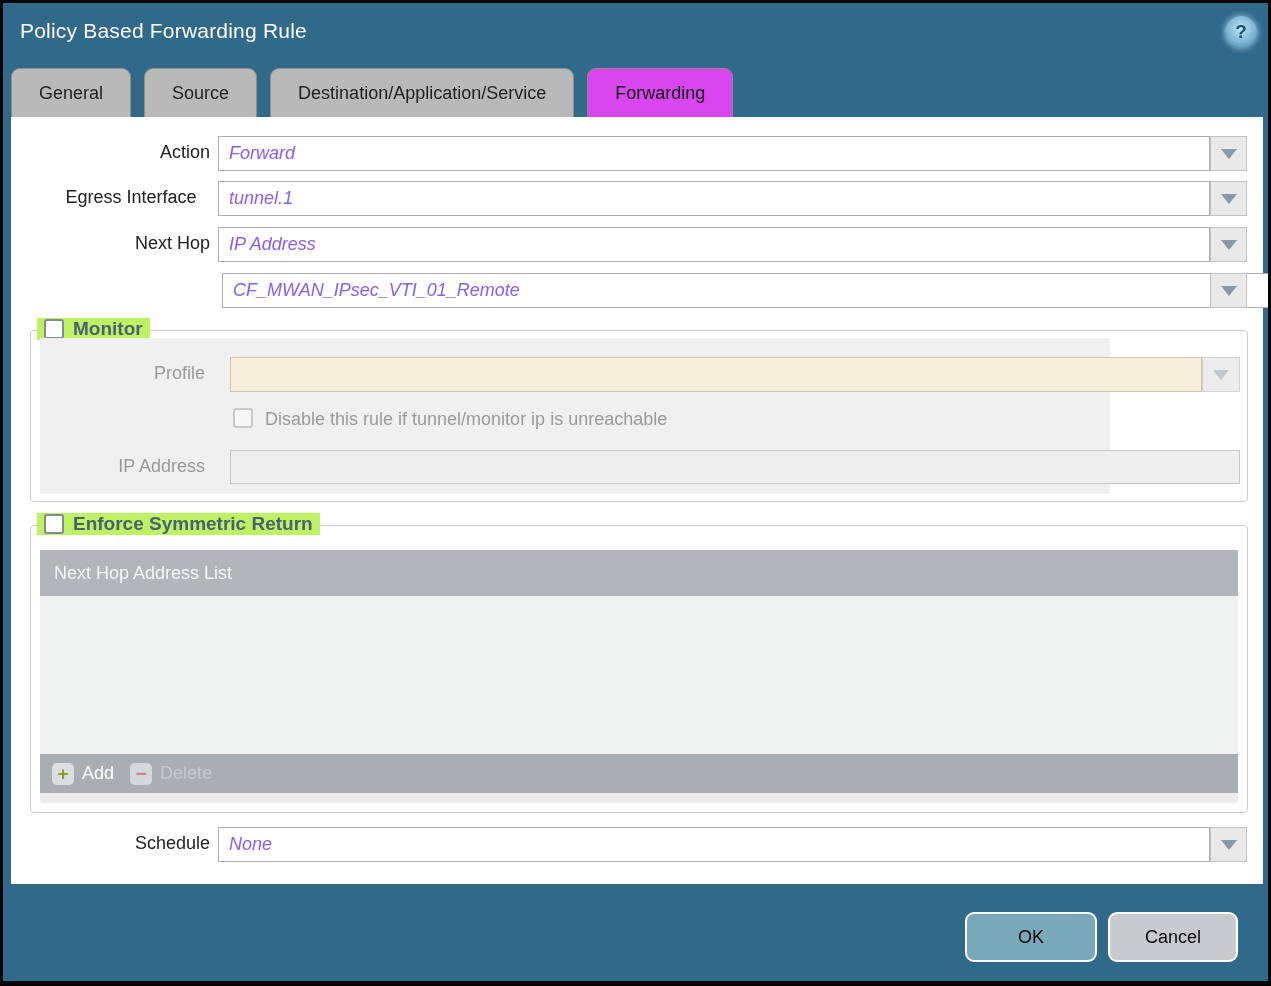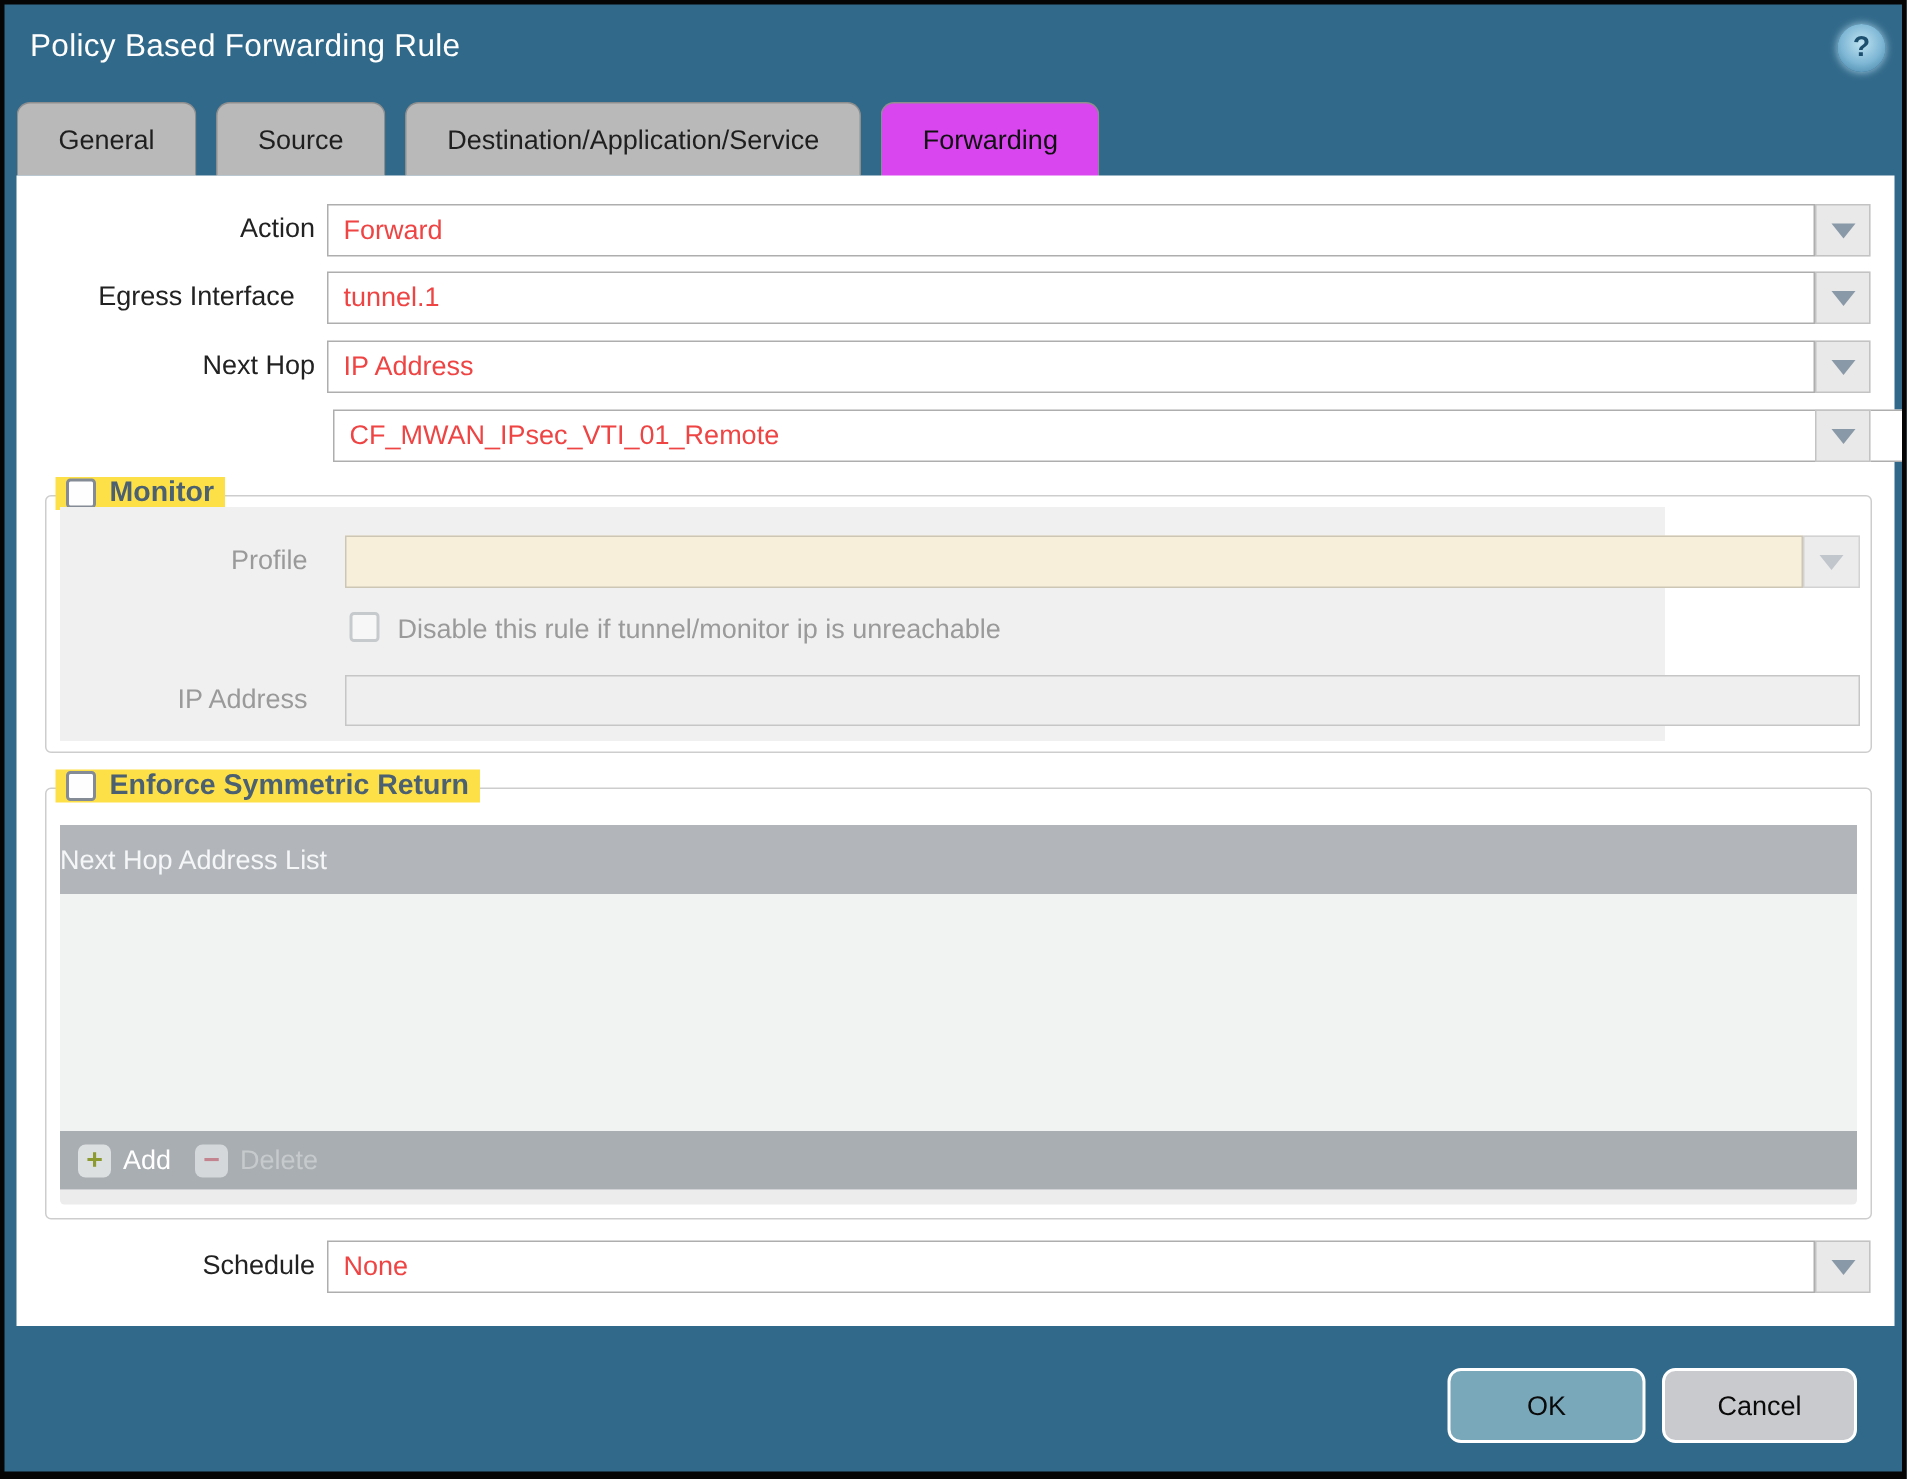--- a/index.html
+++ b/index.html
@@ -30,49 +30,49 @@
     border-radius:9px 9px 0 0; color:#1f1f1f; font-size:18px; cursor:pointer; white-space:nowrap;
   }
   .tab.active { background:#d946ef; height:50px; color:#111; }
 
   
   .content { position:absolute; left:8px; top:114px; width:1252px; height:767px; background:#fff; }
 
   .row-label { position:absolute; left:0; width:199px; text-align:right; font-size:18px; color:#222;padding-left:41px; }
   .field {
     position:absolute; height:35px; background:#fff; border:1px solid #aeaeae;
-    font-size:18px; color:#ef4444; line-height:33px; padding-left:10px; white-space:nowrap; overflow:hidden;
+    font-size:18px; color:#8b5cf6; line-height:33px; padding-left:10px; white-space:nowrap; overflow:hidden;font-style:italic;
   }
   .dd-btn {
     position:absolute; width:37px; height:35px; background:#e9e9e9; border:1px solid #c3c3c3;
     display:flex; align-items:center; justify-content:center; cursor:pointer;
   }
   .dd-btn .tri { width:0; height:0; border-left:8px solid transparent; border-right:8px solid transparent; border-top:10px solid #8a99a7; }
   .dd-btn.disabled .tri { border-top-color:#c0c6cb; }
   .dd-btn.disabled { cursor:default; background:#ececec; border-color:#d2d2d2; }
 
   
   .groupbox { position:absolute; border:1px solid #cdcdcd; border-radius:4px; }
   .legend {
-    position:absolute; top:-13px; left:6px; background:#fde047; padding:0 7px;
+    position:absolute; top:-13px; left:6px; background:#bef264; padding:0 7px;
     display:flex; align-items:center; gap:9px;
   }
   .legend .cb { width:20px; height:20px; border:2px solid #848b95; border-radius:3px; background:#fefefe; cursor:pointer; }
   .legend .cap { font-size:19px; font-weight:bold; color:#4b6172; }
 
   .panel { position:absolute; background:#f0f0f0; }
   .p-label { position:absolute; left:0; width:165px; text-align:right; font-size:18px; color:#9a9a9a; }
   .field.beige { background:#f8efdb; border-color:#cdc6b5; }
   .field.gray  { background:#efefef; border-color:#c6c6c6; }
   .cb-sm { position:absolute; width:20px; height:20px; border:2px solid #c6cacd; border-radius:3px; background:#f7f7f7; }
   .cb-text { position:absolute; font-size:18px; color:#9a9a9a; }
 
   
   .nh-table { position:absolute; left:29px; top:433px; width:1198px; }
-  .nh-head { height:46px; background:#b2b6ba; color:#f5f6f7; font-size:18px; line-height:46px; padding-left:0; }
+  .nh-head { height:46px; background:#b2b6ba; color:#f5f6f7; font-size:18px; line-height:46px; padding-left:14px; }
   .nh-body { height:158px; background:#f1f2f2; }
   .nh-foot { height:39px; background:#a9aeb2; position:relative; }
   .nh-strip { height:10px; background:#ececed; border-radius:0 0 3px 3px; }
   .tool-btn { position:absolute; top:0; height:39px; display:flex; align-items:center; gap:8px; cursor:pointer; }
   .badge { width:22px; height:22px; border-radius:5px; background:#dde0e1; display:flex; align-items:center; justify-content:center; font-size:19px; font-weight:bold; }
   .badge.plus  { color:#8c9a2f; }
   .badge.minus { color:#c4848f; background:#d4d8da; }
   .tool-btn .t-label { font-size:18px; color:#fff; }
   .tool-btn.disabled { cursor:default; }
   .tool-btn.disabled .t-label { color:#c6cacc; }

